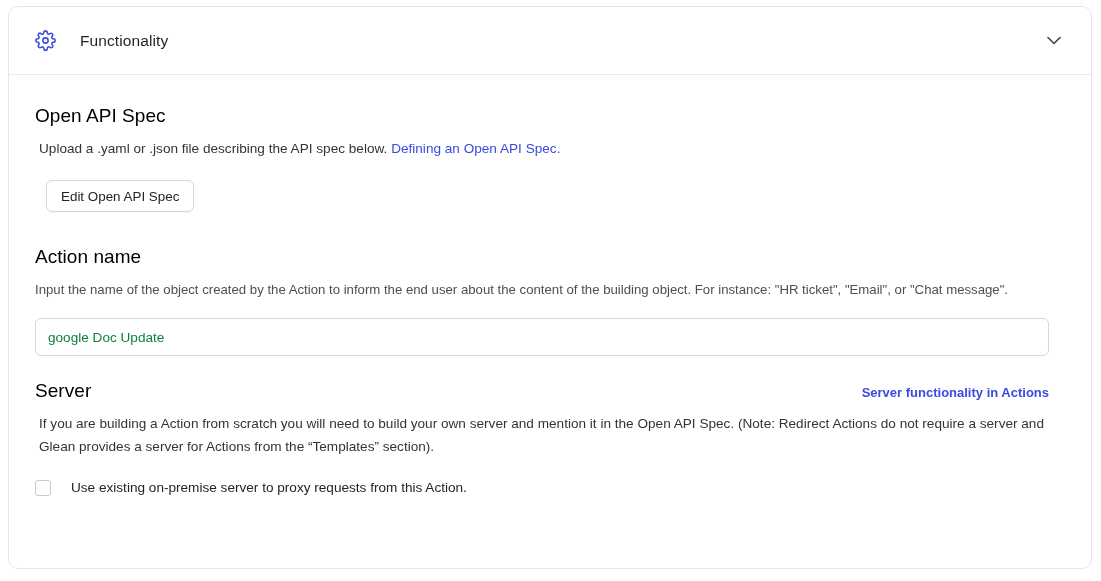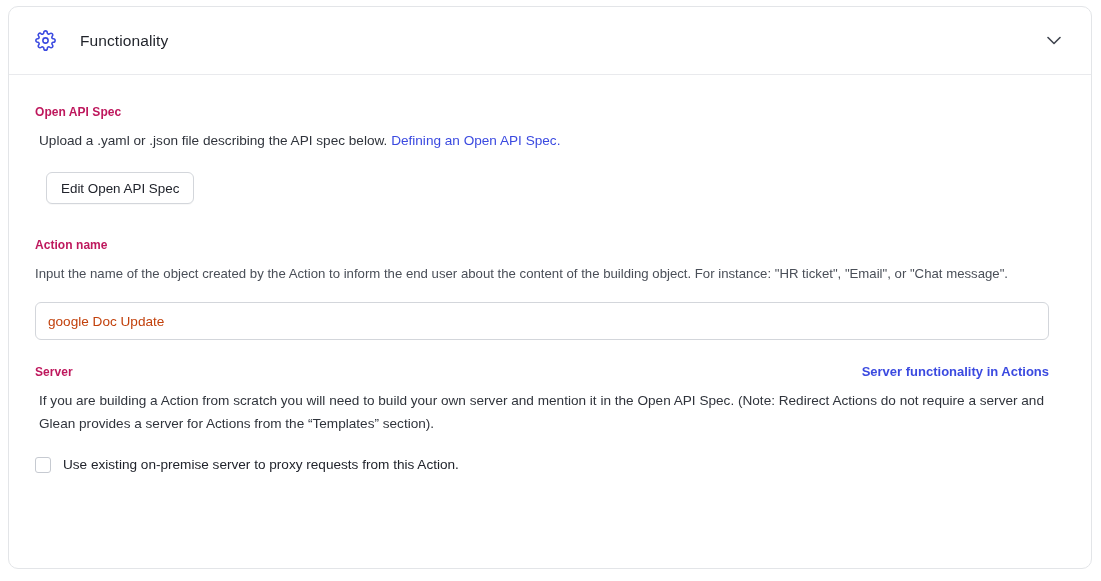--- a/index.html
+++ b/index.html
@@ -60,23 +60,23 @@
     cursor: pointer;
   }
 
   
   .panel-body {
     padding: 30px 26px 0 26px;
     box-sizing: border-box;
   }
 
   .section-label {
-    font-size: 12px;
-    font-weight: 700;
-    color: #be185d;
+    font-size: 19px;
+    font-weight: 400;
+    color: #000000;
     margin: 0 0 11px 0;
     letter-spacing: 0.05px;
   }
 
   .section-desc {
     font-size: 13.6px;
     line-height: 1.65;
     color: #30343c;
     margin: 4px;
     max-width: 1010px;
@@ -120,21 +120,21 @@
   .text-input {
     margin-top: 16px;
     width: 1014px;
     height: 38px;
     box-sizing: border-box;
     border: 1px solid #d3d6db;
     border-radius: 6px;
     padding: 0 12px;
     font-size: 13.6px;
     font-family: "Liberation Sans", sans-serif;
-    color: #c2410c;
+    color: #15803d;
     background: #ffffff;
     outline: none;
   }
 
   .server-row {
     display: flex;
     align-items: baseline;
     justify-content: space-between;
     width: 1014px;
     margin-bottom: 11px;
@@ -157,20 +157,21 @@
     border-radius: 3px;
     background: #ffffff;
     box-sizing: border-box;
     cursor: pointer;
     flex: 0 0 auto;
   }
   .checkbox-label {
     font-size: 13.6px;
     color: #21242c;
     cursor: pointer;
+    margin-left: 8px;
   }
 </style>
 </head>
 <body>
 
 <div class="panel">
 
   <div class="panel-header">
     <div class="header-left">
       <span class="gear-icon">

